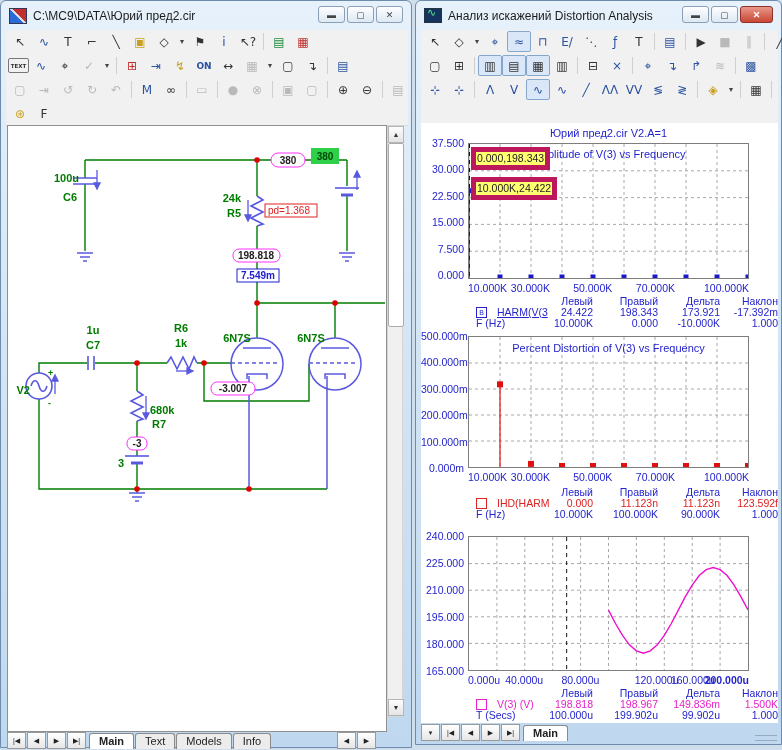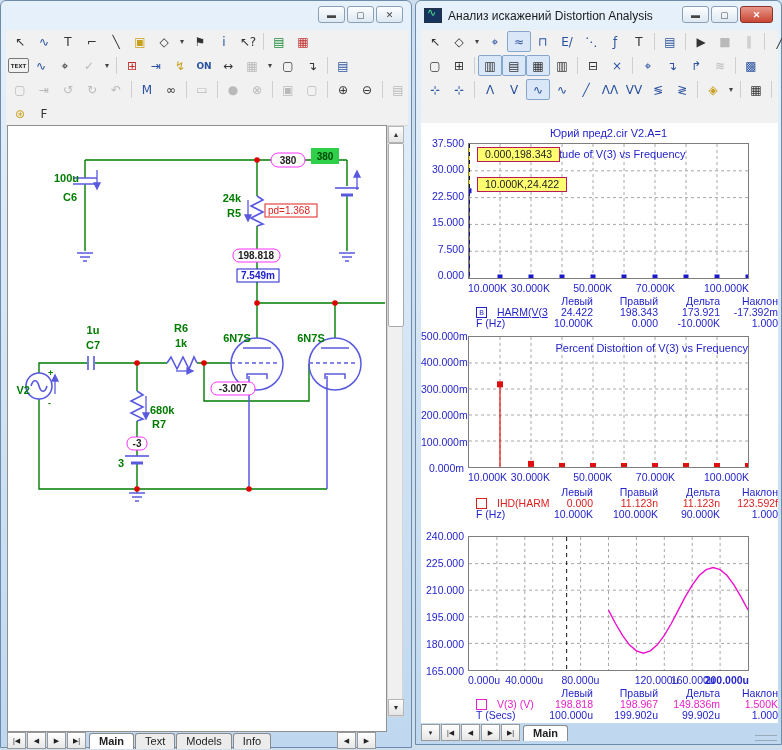--- a/index.html
+++ b/index.html
@@ -46,41 +46,45 @@
   .plot-frame{position:absolute;border:1px solid #7d7d7d;background:#fff;box-sizing:border-box;}
   .ylabels{position:absolute;display:flex;flex-direction:column;justify-content:space-between;
     text-align:right;font-size:10.5px;color:#2424cc;}
   .yt{line-height:10px;}
   .xlabels{position:absolute;height:12px;font-size:10.5px;color:#2424cc;}
   .xt{position:absolute;top:0;white-space:nowrap;}
   .xt.xc{transform:translateX(-50%);}
   .xt.xr{transform:translateX(-100%);}
   .subtitle{position:absolute;width:100%;text-align:center;font-size:11px;color:#2424cc;z-index:3;}
   .phead{position:absolute;text-align:center;font-size:11px;color:#2424cc;z-index:3;}
-  .tooltip{position:absolute;background:#ffff70;border:1px solid #be185d;color:#222;
-    font-size:10.5px;padding:0 7px;line-height:13px;z-index:5;white-space:nowrap;margin-left:6px;}
+  .tooltip{position:absolute;background:#ffff70;border:5px solid #be185d;color:#222;
+    font-size:10.5px;padding:0 1px;line-height:13px;z-index:5;white-space:nowrap;}
   .ttable{position:absolute;left:0;width:362px;font-size:10.5px;}
   .trow,.thead{position:relative;height:11px;}
   .tlab{position:absolute;left:55px;display:flex;align-items:center;gap:10px;}
   .lbox{display:inline-flex;width:9px;height:9px;border:1px solid currentColor;font-size:7px;
     align-items:center;justify-content:center;background:#fff;}
   .lbox:empty{}
   .tval,.th{position:absolute;width:60px;text-align:right;top:0;}
   .v1{left:112px}.v2{left:177px}.v3{left:239px}.v4{left:297px}
   .bu{color:#2424cc}.re{color:#dd2020}.ma{color:#e820c8}
   .u .llab{text-decoration:underline;}
   .thead .th{color:#2424cc;}
   svg text{font-family:"Liberation Sans","DejaVu Sans",sans-serif;}
   .grip{position:absolute;right:4px;bottom:3px;width:22px;height:4px;
     border-top:1px solid #9ab;border-bottom:1px solid #9ab;}
 </style>
 </head>
 <body>
 
 <div class="win" style="left:0;top:0;width:412px;height:748px;">
+  <div class="titlebar">
+    <span class="appicon"></span>
+    <span class="title">C:\MC9\DATA\Юрий пред2.cir</span>
+  </div>
   <div class="ctls">
     <button class="cbtn">
         <span>▬</span>
       </button>
     <button class="cbtn">
         <span>▢</span>
       </button>
     <button class="cbtn">
         <span>✕</span>
       </button>
@@ -332,21 +336,21 @@
 
     <div class="ylabels" style="left:0;top:208px;width:43px;height:142px;">
         <span class="yt">500.000m</span>
         <span class="yt">400.000m</span>
         <span class="yt">300.000m</span>
         <span class="yt">200.000m</span>
         <span class="yt">100.000m</span>
         <span class="yt">0.000m</span>
       </div>
     <div class="plot-frame" style="left:47px;top:213px;width:281px;height:132px;">
-      <div class="subtitle" style="top:5px;text-align:right;">Percent Distortion of V(3) vs Frequency</div>
+      <div class="subtitle" style="top:5px;">Percent Distortion of V(3) vs Frequency</div>
       <div style="position:absolute;inset:0;"><svg width="279" height="130">
             <line x1="31" y1="0" x2="31" y2="130" stroke="#a8a8a8" stroke-width="1" stroke-dasharray="3,3"></line>
             <line x1="62" y1="0" x2="62" y2="130" stroke="#a8a8a8" stroke-width="1" stroke-dasharray="3,3"></line>
             <line x1="93" y1="0" x2="93" y2="130" stroke="#a8a8a8" stroke-width="1" stroke-dasharray="3,3"></line>
             <line x1="124" y1="0" x2="124" y2="130" stroke="#a8a8a8" stroke-width="1" stroke-dasharray="3,3"></line>
             <line x1="155" y1="0" x2="155" y2="130" stroke="#a8a8a8" stroke-width="1" stroke-dasharray="3,3"></line>
             <line x1="186" y1="0" x2="186" y2="130" stroke="#a8a8a8" stroke-width="1" stroke-dasharray="3,3"></line>
             <line x1="217" y1="0" x2="217" y2="130" stroke="#a8a8a8" stroke-width="1" stroke-dasharray="3,3"></line>
             <line x1="248" y1="0" x2="248" y2="130" stroke="#a8a8a8" stroke-width="1" stroke-dasharray="3,3"></line>
             <line x1="0" y1="104" x2="279" y2="104" stroke="#a8a8a8" stroke-width="1" stroke-dasharray="3,3"></line>

